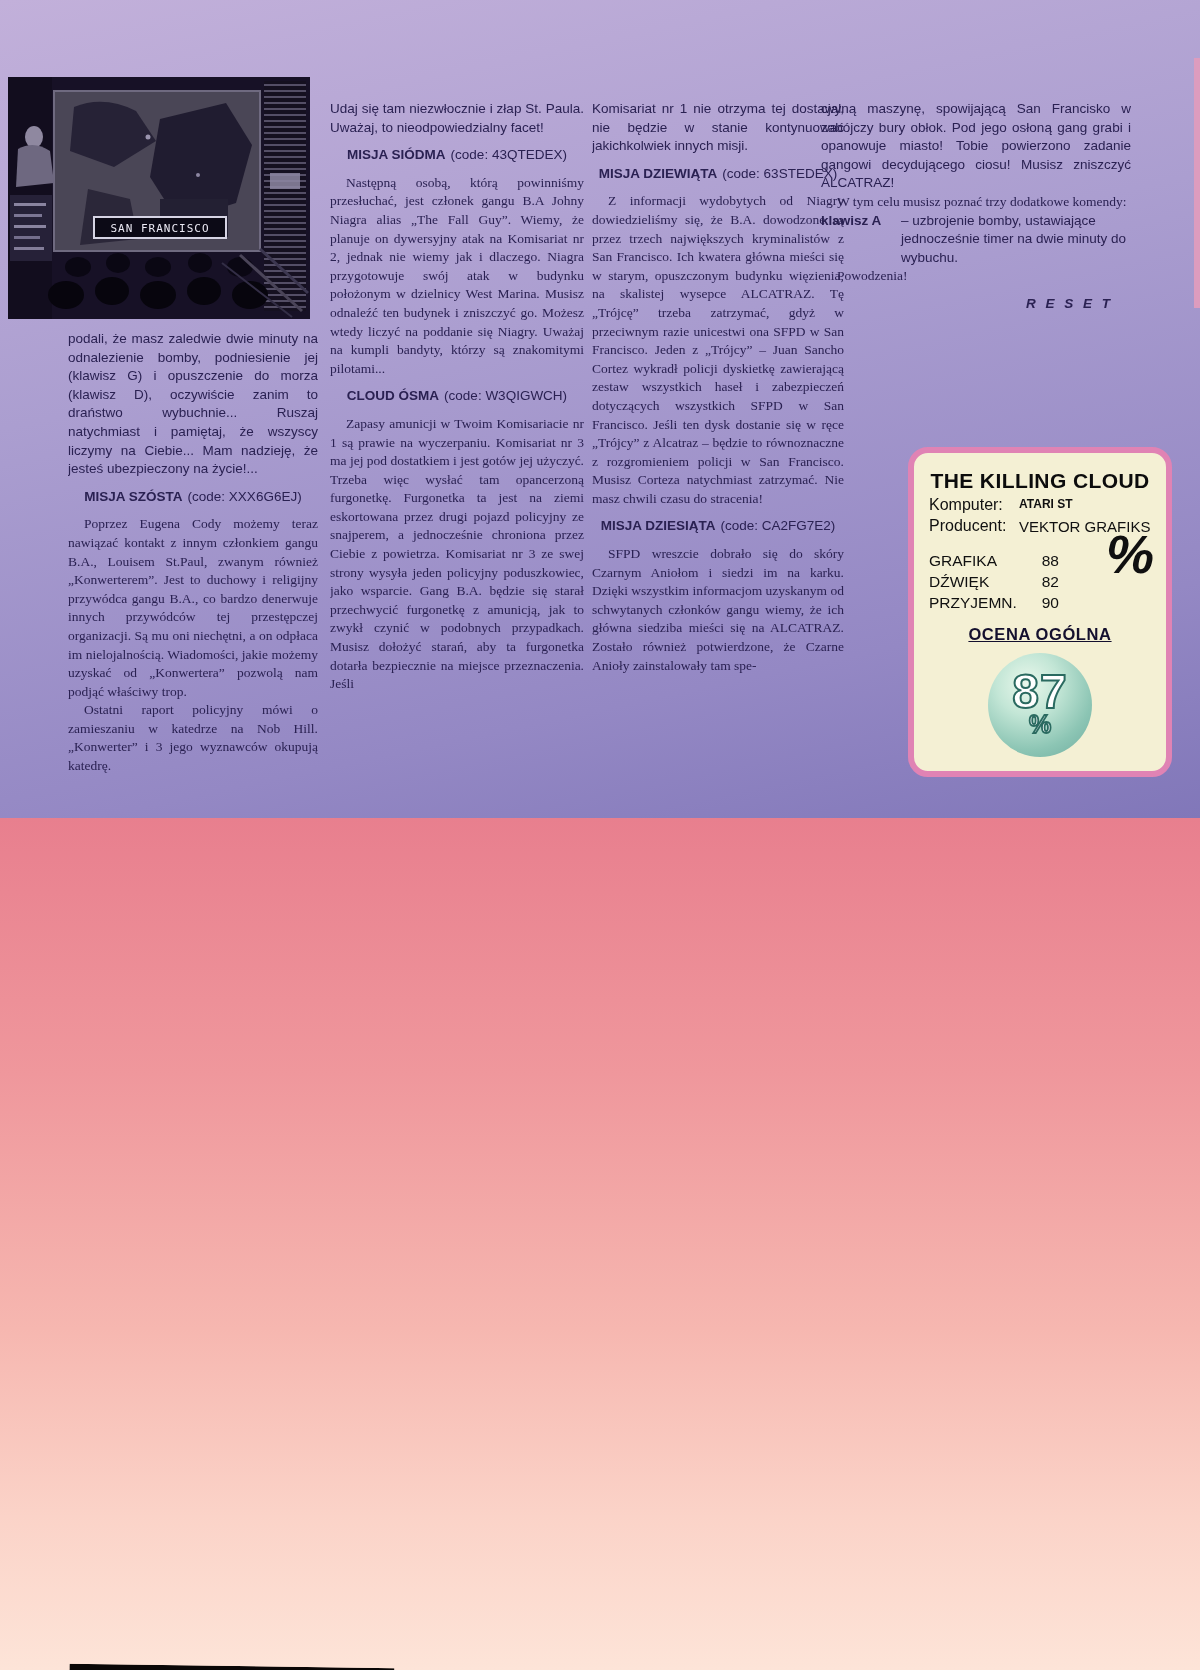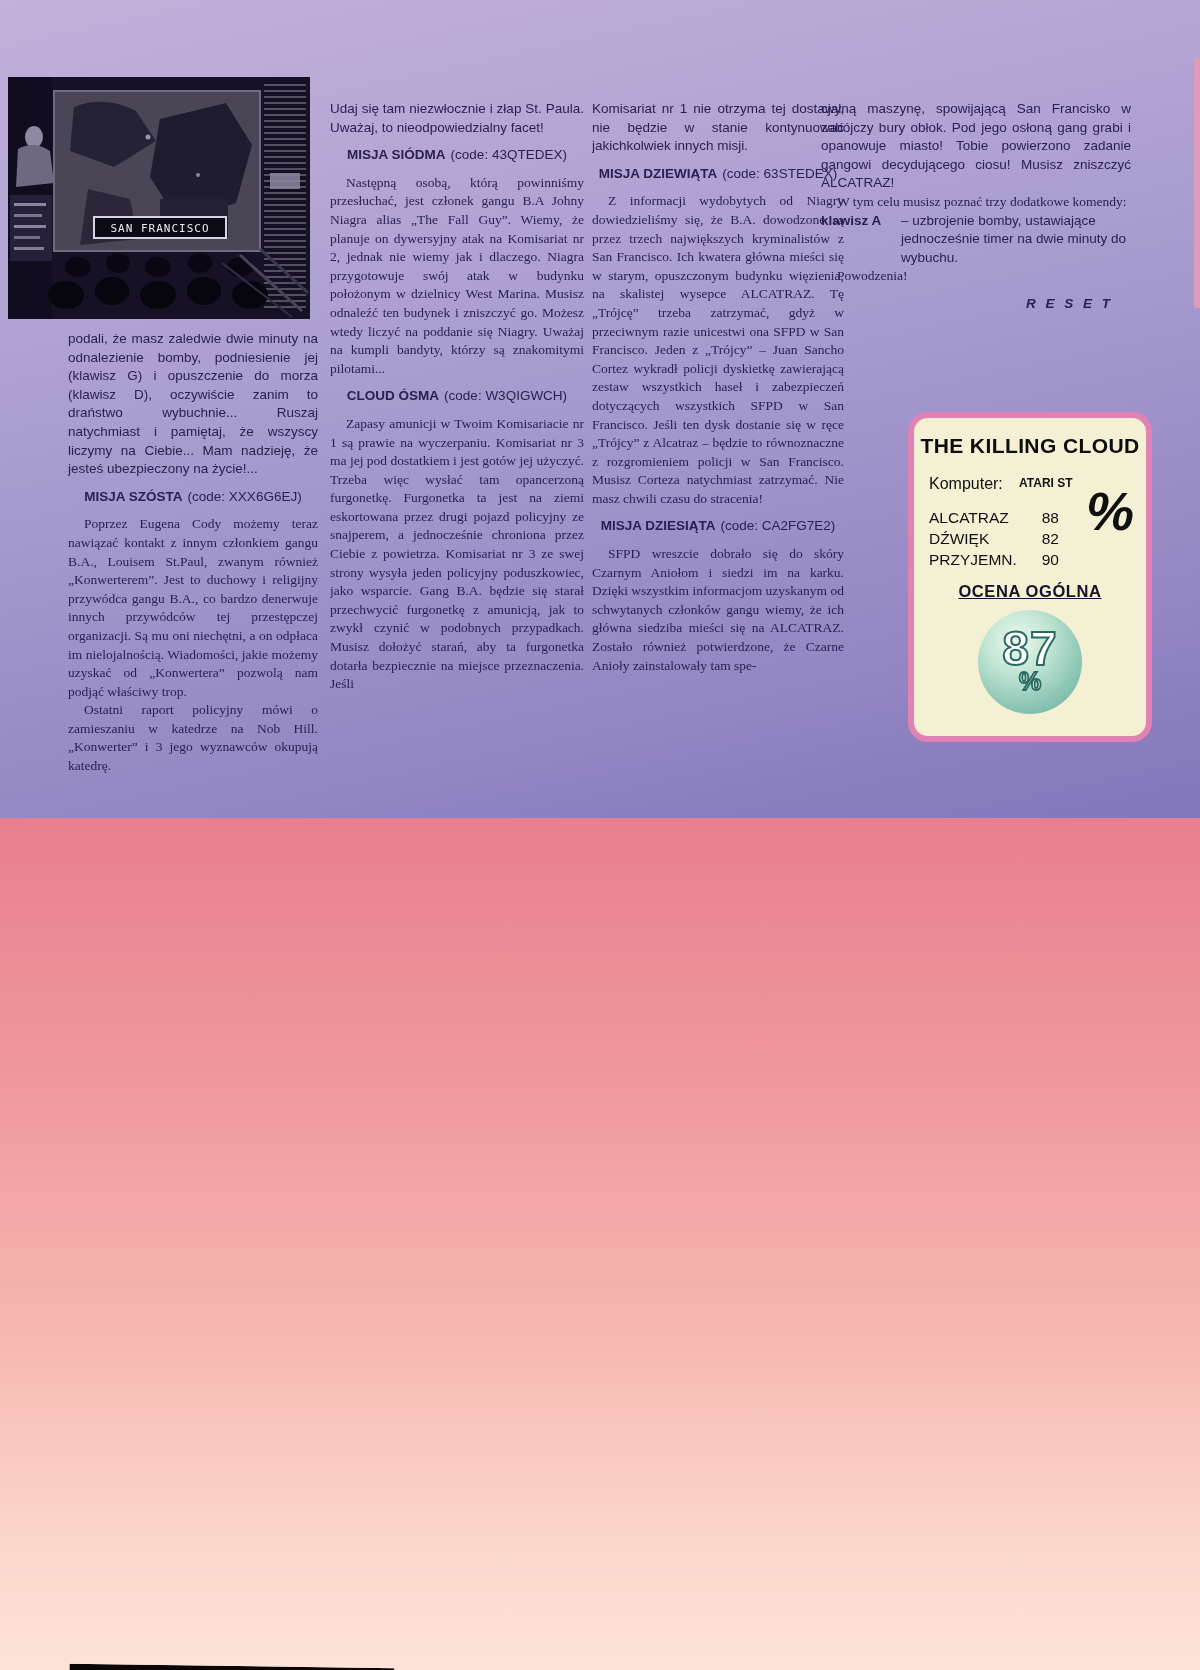--- a/index.html
+++ b/index.html
@@ -18,24 +18,24 @@
   .mhead{text-align:center;margin:9px 0 9px !important;text-indent:0 !important;white-space:nowrap;}
   .mhead b{font-weight:700;}
   .mhead span{margin-left:5px;font-weight:400;}
   .keyrow{display:flex;text-align:left;}
   .keyrow .k{flex:0 0 80px;font-weight:700;}
   .keyrow .d{flex:1;}
   .reset{text-align:right;font-style:italic;font-weight:700;letter-spacing:3px;font-size:13.5px;margin-top:9px !important;padding-right:18px;}
 
   
   .rbox{position:absolute;box-sizing:border-box;border-radius:20px;}
-  .kc-box{left:908px;top:412px;width:244px;height:330px;background:#f4f0d4;border:6px solid #e083b4;color:#101010;}
+  .kc-box{left:908px;top:447px;width:264px;height:330px;background:#f4f0d4;border:6px solid #e083b4;color:#101010;}
   .btitle{font-weight:700;text-align:center;letter-spacing:.4px;}
   .kc-box .btitle{font-size:21px;margin-top:16px;color:#0c0c0c;}
-  .specs{margin-top:15px;padding:0 15px;font-size:16px;line-height:21px;}
+  .specs{margin-top:1px;padding:0 15px;font-size:16px;line-height:21px;}
   .specrow{display:flex;}
   .specrow .lab{width:90px;flex:0 0 90px;}
   .specrow .val{font-size:15px;padding-top:1px;}
   .specrow .val.strong{font-weight:700;font-size:12px;padding-top:0;}
   .ratings{position:relative;margin-top:13px;padding:0 15px;font-size:15.5px;line-height:21px;}
   .ratrow{display:flex;}
   .ratrow .rl{width:104px;flex:0 0 104px;}
   .ratrow .rv{width:26px;text-align:right;}
   .bigpct{position:absolute;right:14px;top:-6px;font-size:54px;font-weight:700;font-style:italic;letter-spacing:-2px;}
   .ocena{margin-top:12px;text-align:center;font-weight:700;font-size:16.5px;letter-spacing:.6px;}
@@ -138,24 +138,28 @@
     <p class="reset">R E S E T</p>
   </div>
 
   <div class="rbox kc-box">
     <div class="btitle">THE KILLING CLOUD</div>
     <div class="specs">
       <div class="specrow">
           <span class="lab">Komputer:</span>
           <span class="val strong">ATARI ST</span>
         </div>
+      <div class="specrow">
+          <span class="lab">Producent:</span>
+          <span class="val">VEKTOR GRAFIKS</span>
+        </div>
     </div>
     <div class="ratings">
       <div class="ratrow">
-          <span class="rl">ALCATRAZ</span>
+          <span class="rl">GRAFIKA</span>
           <span class="rv">88</span>
         </div>
       <div class="ratrow">
           <span class="rl">DŹWIĘK</span>
           <span class="rv">82</span>
         </div>
       <div class="ratrow">
           <span class="rl">PRZYJEMN.</span>
           <span class="rv">90</span>
         </div>

